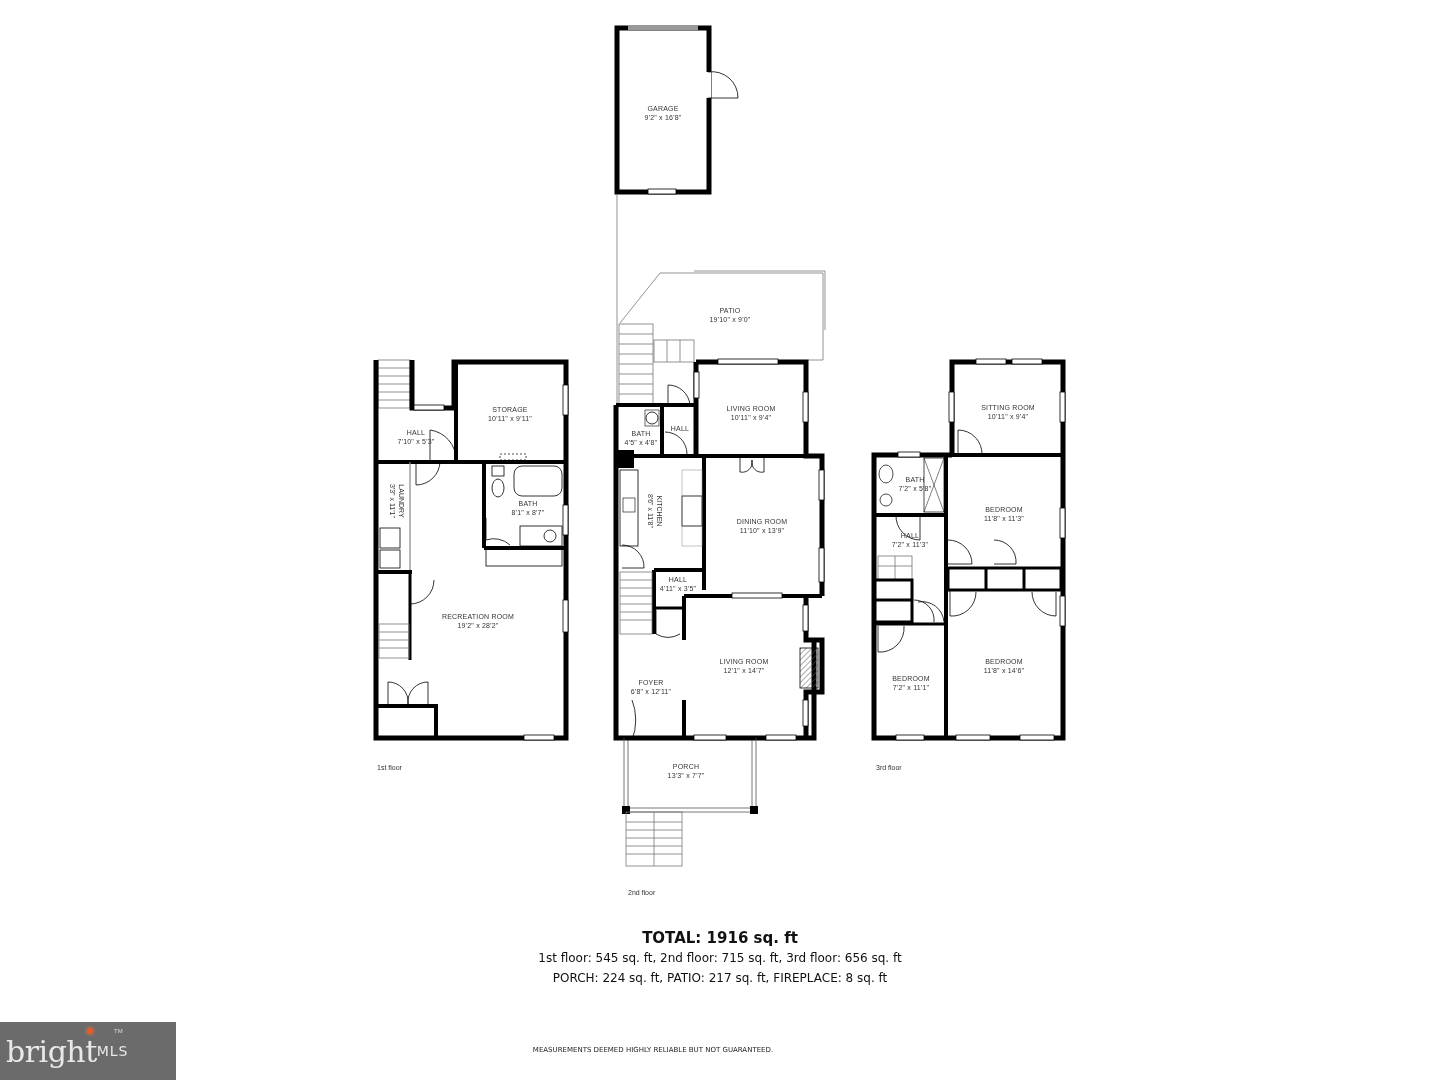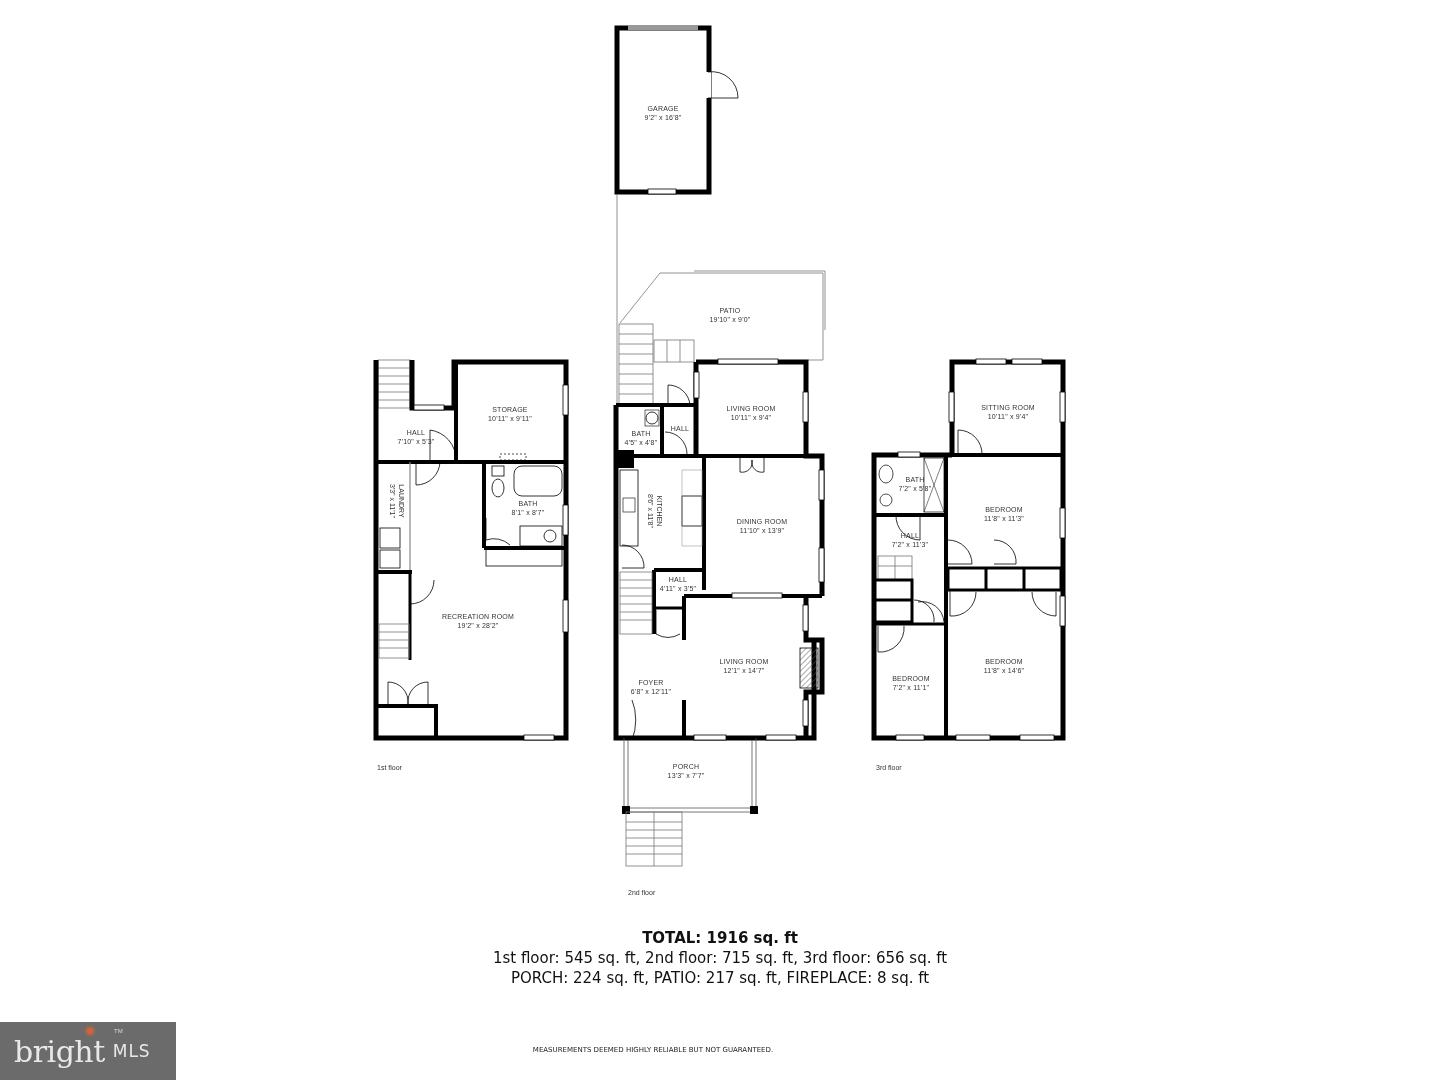--- a/index.html
+++ b/index.html
@@ -4,26 +4,26 @@
 <style>
   html, body { margin:0; padding:0; background:#ffffff; }
   body { width:1440px; height:1080px; position:relative; overflow:hidden; font-family:"Liberation Sans", sans-serif; color:#222; }
   svg.plan { position:absolute; left:0; top:0; }
   .lbl { position:absolute; text-align:center; font-size:7px; color:#333; line-height:9px; transform:translateX(-50%); white-space:nowrap; letter-spacing:0.2px; }
   .lbl .dim { display:block; }
   .vlbl { position:absolute; font-size:7px; color:#333; line-height:9px; transform:rotate(90deg); transform-origin:left top; white-space:nowrap; text-align:center; }
   .floor-cap { position:absolute; font-size:7px; color:#333; }
   .summary { position:absolute; left:0; width:1440px; top:928px; text-align:center; font-family:"DejaVu Sans", sans-serif; color:#111; }
   .summary .total { font-weight:bold; font-size:15px; line-height:20px; }
-  .summary .line { font-size:15px; line-height:20px; }
+  .summary .line { font-size:12px; line-height:20px; }
   .disclaimer { position:absolute; top:1046px; left:0; width:1306px; text-align:center; font-size:7px; color:#222; font-family:"DejaVu Sans", sans-serif; }
-  .logo { position:absolute; left:0; top:1022px; width:176px; height:58px; background:#6b6b6b; display:flex; align-items:center; padding-left:14px; box-sizing:border-box; }
+  .logo { position:absolute; left:0; top:1022px; width:176px; height:58px; background:#6b6b6b; display:flex; align-items:center; padding-left:6px; box-sizing:border-box; }
   .logo .bright { font-family:"DejaVu Serif", serif; font-size:30px; color:#e8e8e8; letter-spacing:-0.5px; position:relative; }
   .logo .spark { position:absolute; left:87px; top:6px; width:6px; height:6px; border-radius:50%; background:#e85a2a; box-shadow:0 0 4px #ff7a3a; }
-  .logo .mls { font-family:"DejaVu Sans", sans-serif; font-size:17px; color:#e8e8e8; margin-left:8px; letter-spacing:1px; }
+  .logo .mls { font-family:"DejaVu Sans", sans-serif; font-size:14px; color:#e8e8e8; letter-spacing:1px; }
   .logo .tm { position:absolute; left:114px; top:6px; font-size:6px; color:#ddd; }
 </style>
 </head>
 <body>
 
 <svg class="plan" width="1440" height="1080" viewBox="0 0 1440 1080">
   <defs>
     <pattern id="hatch" width="4" height="4" patternUnits="userSpaceOnUse" patternTransform="rotate(45)">
       <line x1="0" y1="0" x2="0" y2="4" stroke="#555" stroke-width="1"></line>
     </pattern>

